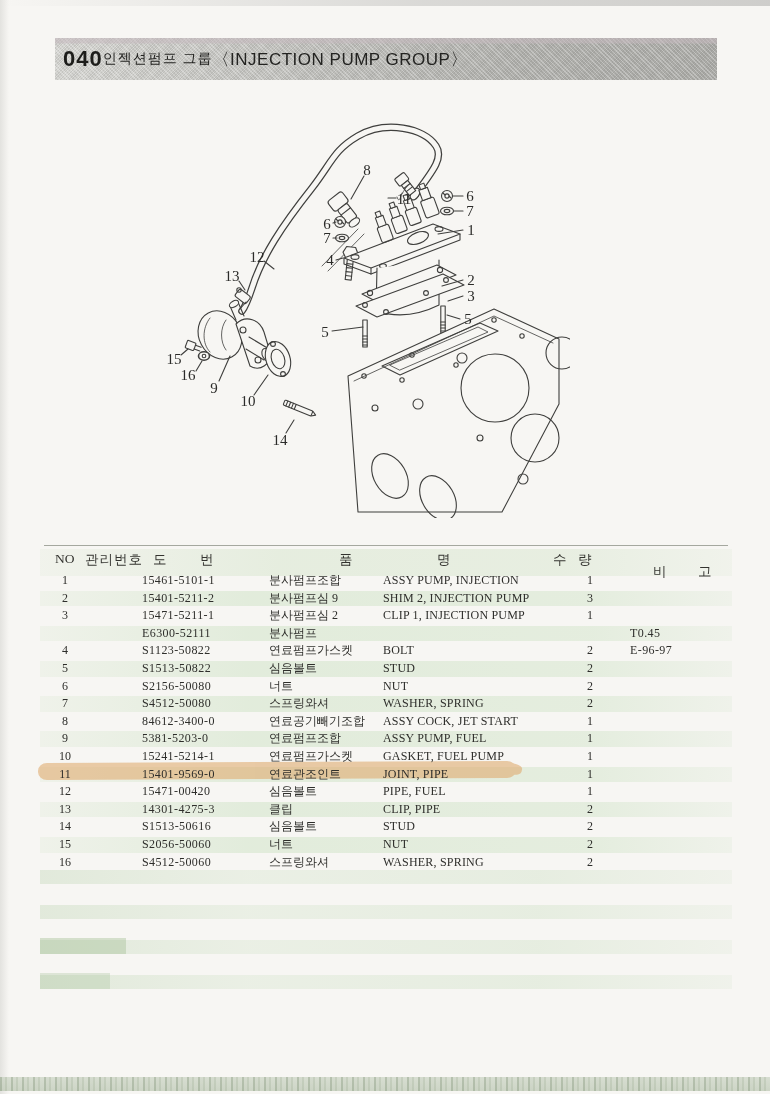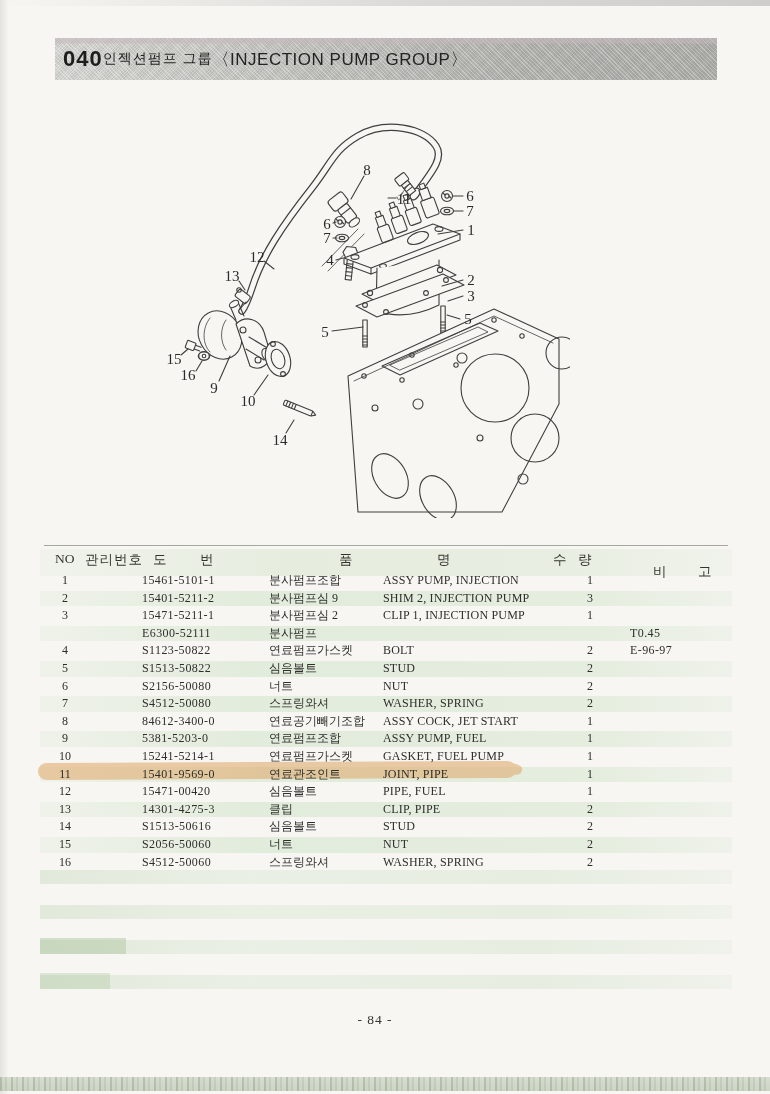--- a/index.html
+++ b/index.html
@@ -496,16 +496,15 @@
     <span class="c-qty">2</span>
     <span class="c-rm"></span>
   </div>
       </div>
     <div class="band b1"></div>
     <div class="band b2"></div>
     <div class="band b3"></div>
     <div class="band b4"></div>
   </div>
 
-  <div class="pageno">- 84 -</div>
 
   <div class="edge-bottom"></div>
 </div>
 
 </body></html>

